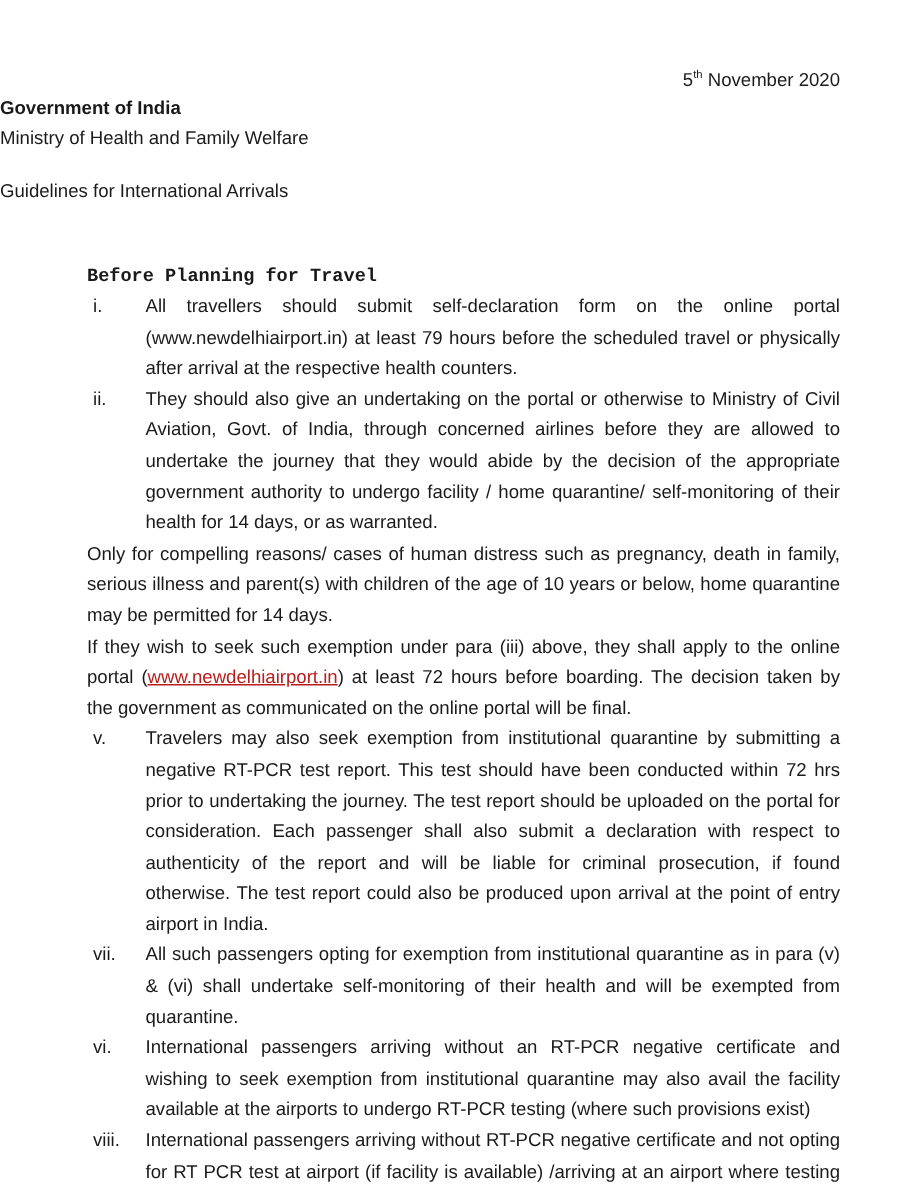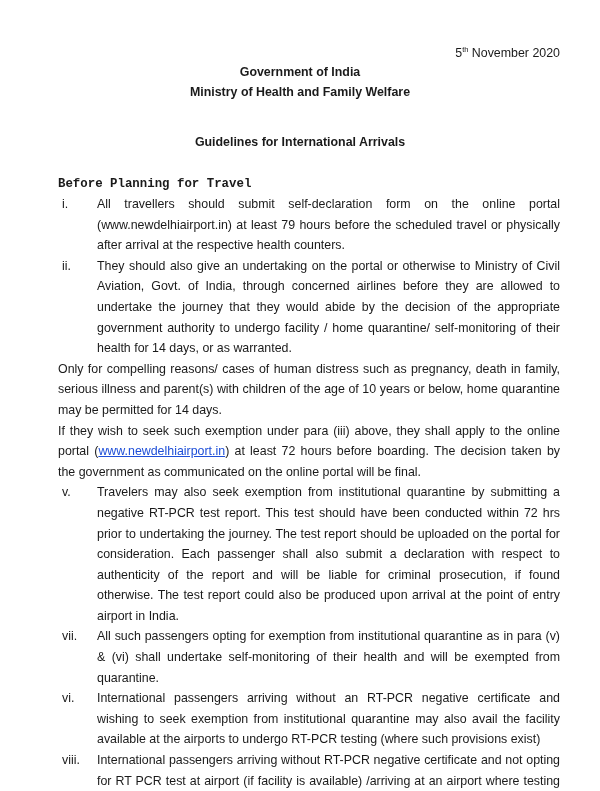--- a/index.html
+++ b/index.html
@@ -30,25 +30,24 @@
     }
     .date sup, .subtitle sup {
       font-size: 7.5px;
       vertical-align: 5px;
       line-height: 0;
     }
     .center {
       position: absolute;
       left: 0;
       width: 600px;
-      text-align: center;
     }
     .gov { top: 62px; font-weight: bold; }
-    .ministry { top: 82px; font-weight: bold; }
-    .title { top: 117px; font-weight: bold; margin-top: 15px; }
+    .ministry { top: 82px; font-weight: normal; }
+    .title { top: 117px; font-weight: normal; }
     .subtitle { top: 137px; }
     .section-heading {
       position: absolute;
       top: 174px;
       left: 58px;
       font-weight: bold;
       font-family: Liberation Mono, monospace;
     }
     .list {
       position: absolute;
@@ -68,21 +67,21 @@
       flex: 0 0 39px;
       text-align: left;
       padding-left: 4px;
       box-sizing: border-box;
     }
     .text {
       flex: 1;
       text-align: justify;
     }
     .link {
-      color: #1d4ed8;
+      color: #b91c1c;
       text-decoration: underline;
     }
   </style>
 </head>
 <body>
 
 <div class="page">
 
   <div class="date"><span>5</span><sup>th</sup><span> November 2020</span></div>
 

